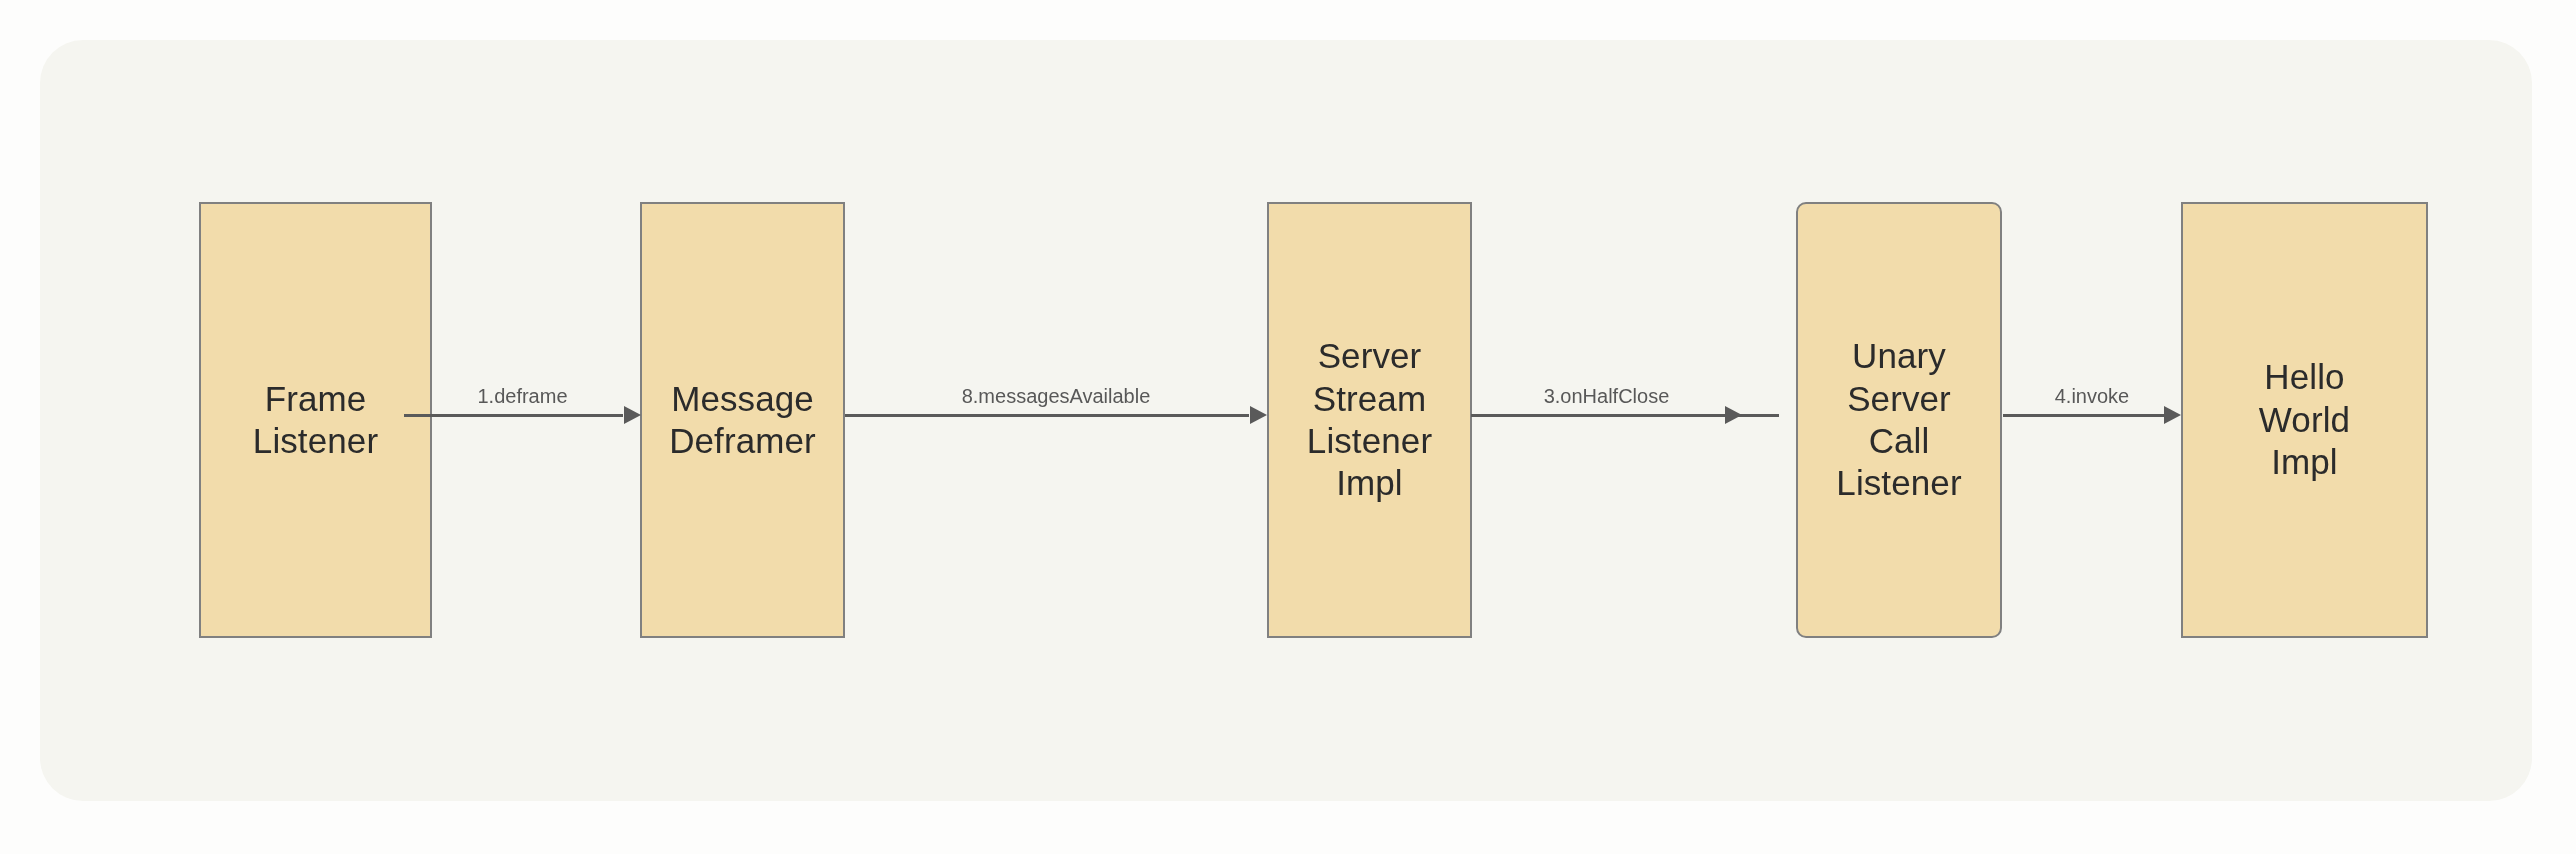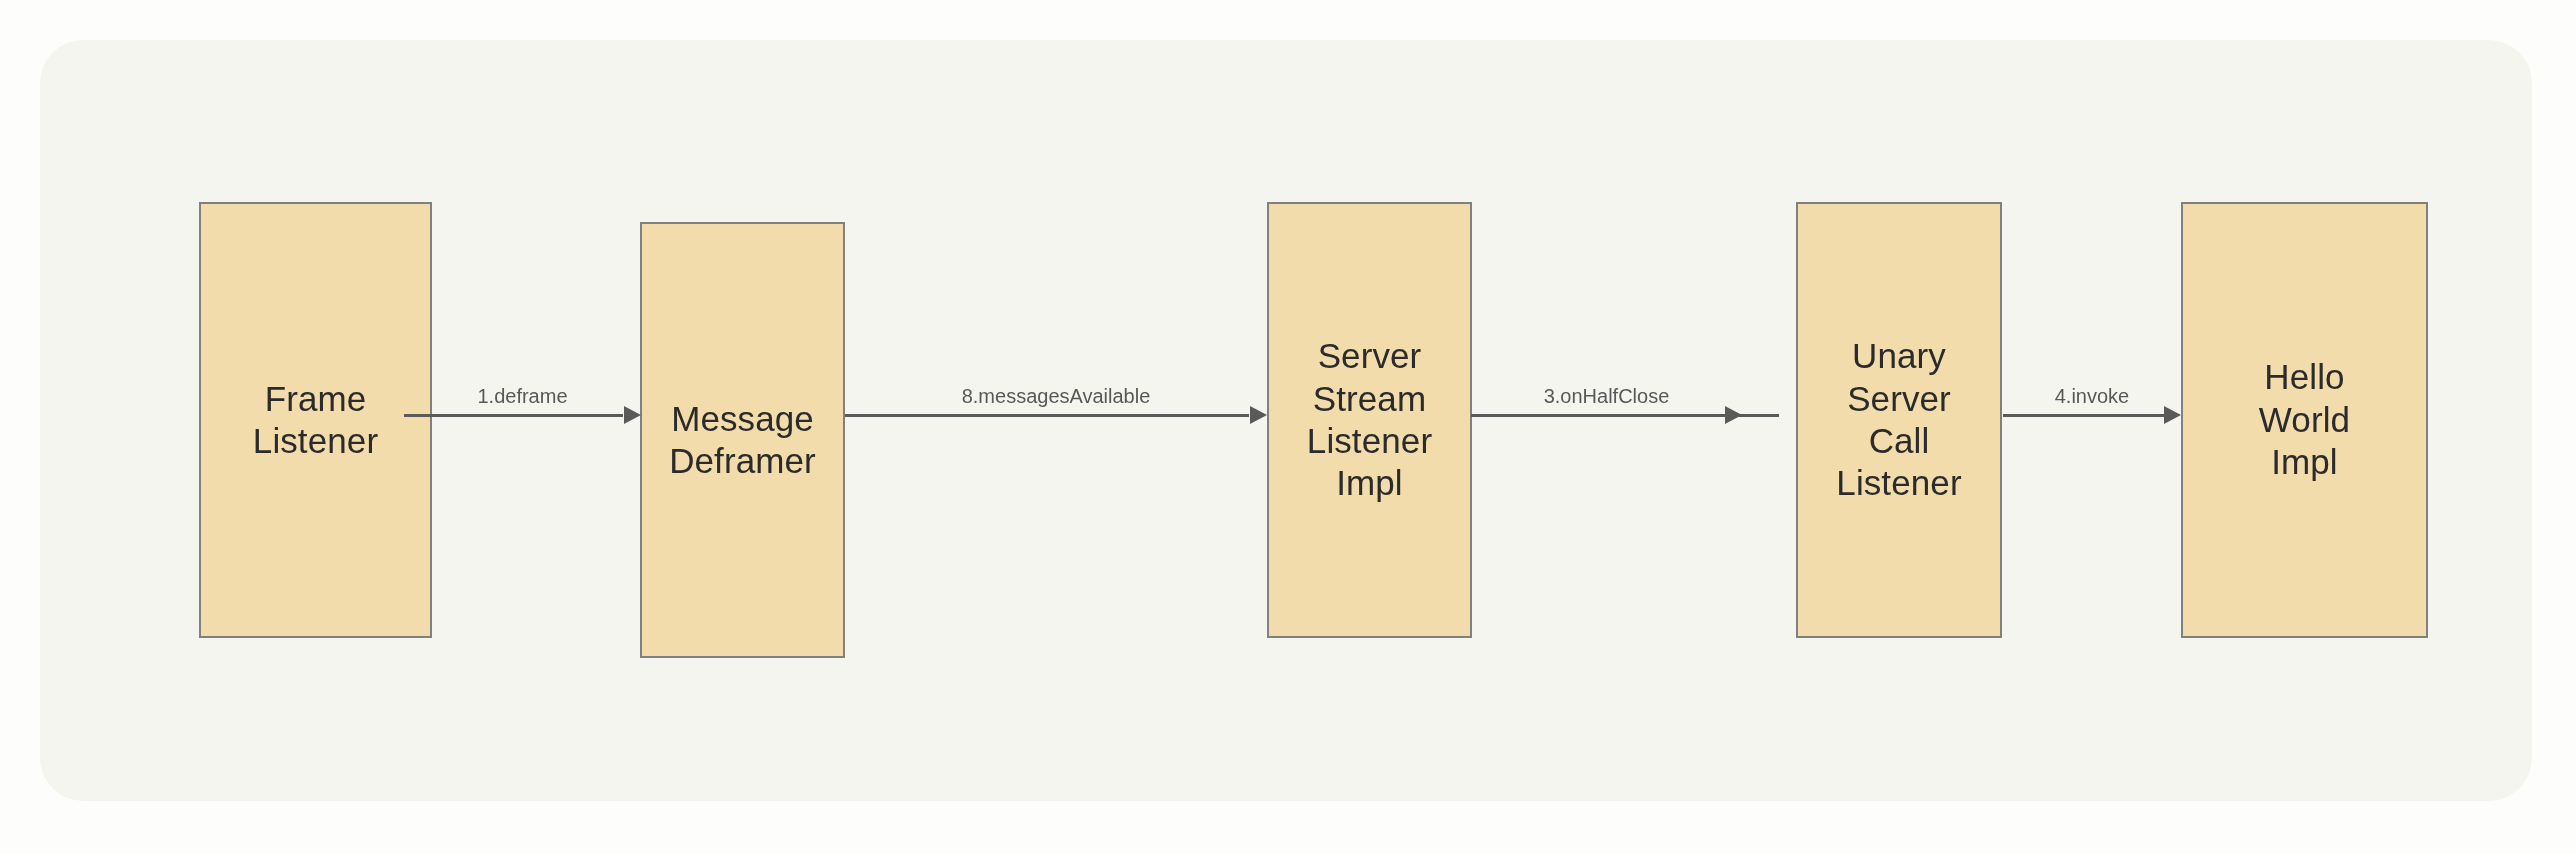--- a/index.html
+++ b/index.html
@@ -40,23 +40,23 @@
   }
   .node-label {
     font-size: 35px;
     line-height: 1.21;
     color: #2b2b2b;
     letter-spacing: 0.1px;
     white-space: pre-line;
     padding: 0 3.4px;
   }
   #node-0 { left: 199px;  width: 233px; }
-  #node-1 { left: 640px; width: 205px; margin-top: 20px; }
+  #node-1 { left: 640px; width: 205px; }
   #node-2 { left: 1267px; width: 205px; }
-  #node-3 { left: 1796px; width: 206px; }
+  #node-3 { left: 1796px; width: 206px; border-radius: 10px; }
   #node-4 { left: 2181px; width: 247px; }
 
   .edge {
     position: absolute;
     height: 22.4px;
     top: 404px;
   }
   .edge-line {
     position: absolute;
     left: 0;

